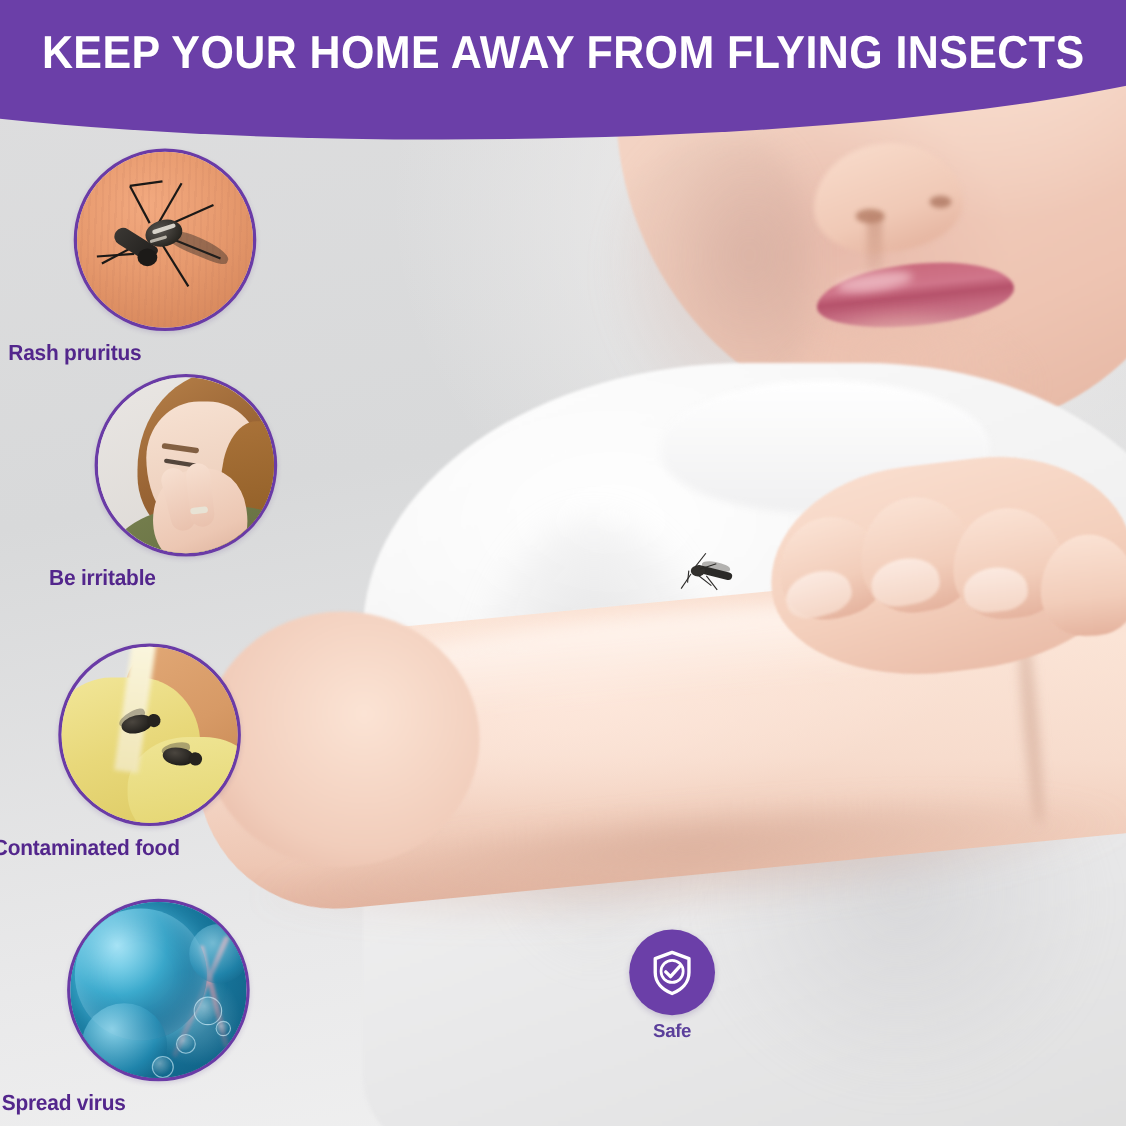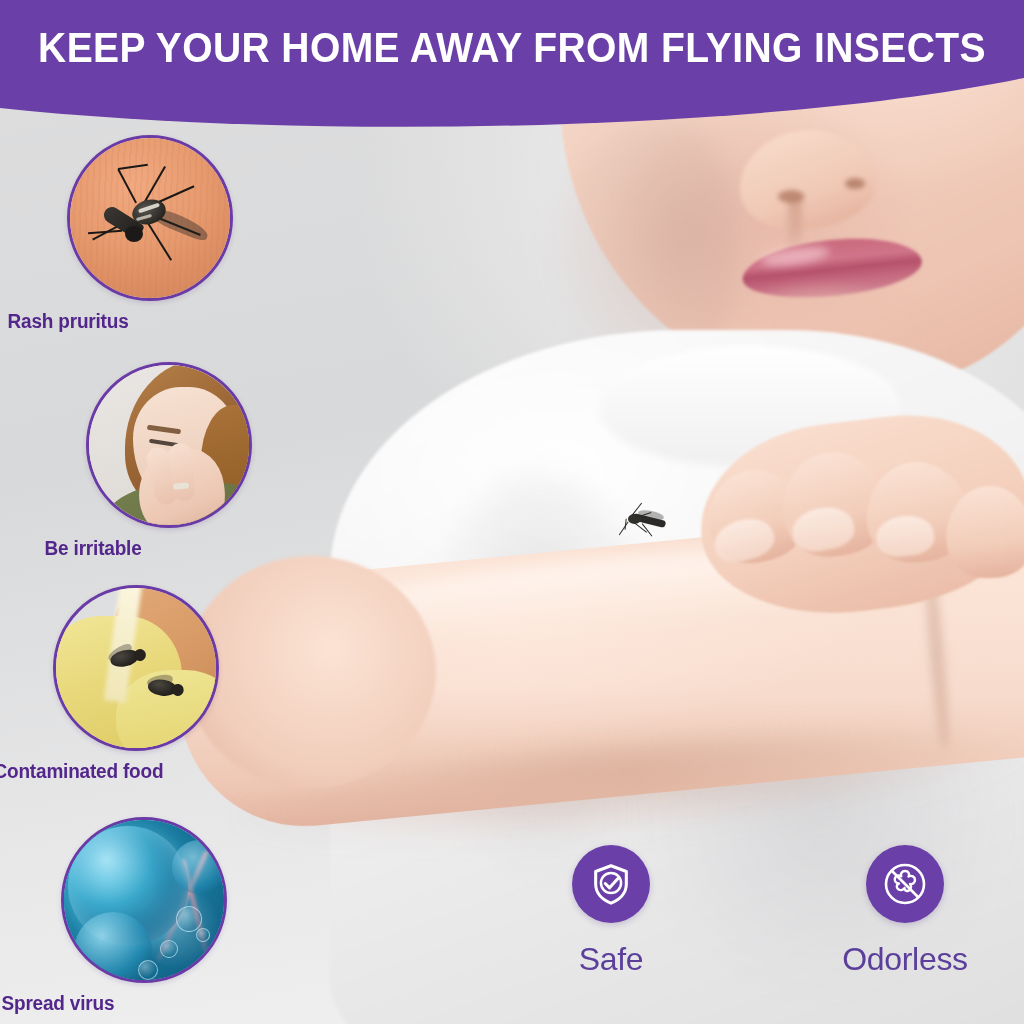--- a/index.html
+++ b/index.html
@@ -241,21 +241,21 @@
   .problem .caption {
     margin-top: 9px;
     color: #53268c;
     font-family: "Liberation Sans", sans-serif;
     font-weight: 700;
     font-size: 20px;
     letter-spacing: -.2px;
     transform: scaleX(.95);
   }
   .p1 { left: 0; top: 135px; }
-  .p2 { left: 0; top: 362px; padding-left: 38px; }
+  .p2 { left: 0; top: 340px; padding-left: 38px; }
   .p3 { left: -14px; top: 585px; }
   .p4 { left: -6px; top: 817px; }
 
   
   .art-mosquito {
     position: absolute; inset: 0;
     background:
       repeating-linear-gradient(92deg, rgba(190,120,92,.13) 0 2px, rgba(255,255,255,0) 2px 6px),
       radial-gradient(ellipse 80% 70% at 40% 30%, #f2a97f 0%, #e79a6e 55%, #d98a5e 100%);
   }
@@ -434,25 +434,25 @@
   }
   .badge { width: 126px; text-align: center; }
   .badge .disc {
     width: 78px; height: 78px; margin: 0 auto;
     border-radius: 50%;
     background: #6b3fa8;
     display: flex; align-items: center; justify-content: center;
     box-shadow: 0 2px 6px rgba(70,40,120,.22);
   }
   .badge .blabel {
-    margin-top: 18px;
+    margin-top: 5px;
     color: #5b3f9b;
     font-family: "Liberation Sans", sans-serif;
-    font-size: 32px;
-    font-weight: 400;
+    font-size: 17px;
+    font-weight: 700;
     letter-spacing: -.3px;
     white-space: nowrap;
   }
 </style>
 </head>
 <body>
 
 <div class="poster">
 
   <div class="photo-layer">
@@ -599,30 +599,16 @@
         <svg width="46" height="46" viewBox="0 0 48 48" aria-hidden="true">
           <path d="M24 5 L40 11 V24 C40 33.5 33 40.5 24 44 C15 40.5 8 33.5 8 24 V11 Z" fill="none" stroke="#ffffff" stroke-width="3.2" stroke-linejoin="round"></path>
           <circle cx="24" cy="23" r="10.5" fill="none" stroke="#ffffff" stroke-width="2.6"></circle>
           <path d="M18 23.5 L22.5 28 L31 18.5" fill="none" stroke="#ffffff" stroke-width="3.2" stroke-linecap="round" stroke-linejoin="round"></path>
         </svg>
       </div>
       <div class="blabel">Safe</div>
     </div>
 
 
-    <div class="badge">
-      <div class="disc">
-        <svg width="48" height="48" viewBox="0 0 48 48" aria-hidden="true">
-          <circle cx="24" cy="24" r="19" fill="none" stroke="#ffffff" stroke-width="2.6"></circle>
-          <line x1="10.5" y1="10.5" x2="37.5" y2="37.5" stroke="#ffffff" stroke-width="2.6"></line>
-          <path d="M24 11 C27.5 11 29 14 27.5 16.5 C30.5 15 34 16.5 34 20
-                   C34 23 31.5 24.5 29 24 C31 26.5 30 30.5 26.5 31
-                   C24.5 31.2 23.5 29.5 23.5 28 C22 30.5 18.5 31 16.5 28.5
-                   C15 26.5 16 24 18 23.5 C15 23.5 13 21 14 18
-                   C15 15.5 18 14.8 20.3 16.3 C19 13.8 21 11 24 11 Z" fill="none" stroke="#ffffff" stroke-width="2.4" stroke-linejoin="round"></path>
-        </svg>
-      </div>
-      <div class="blabel">Odorless</div>
-    </div>
 
   </div>
 
 </div>
 
 </body></html>

